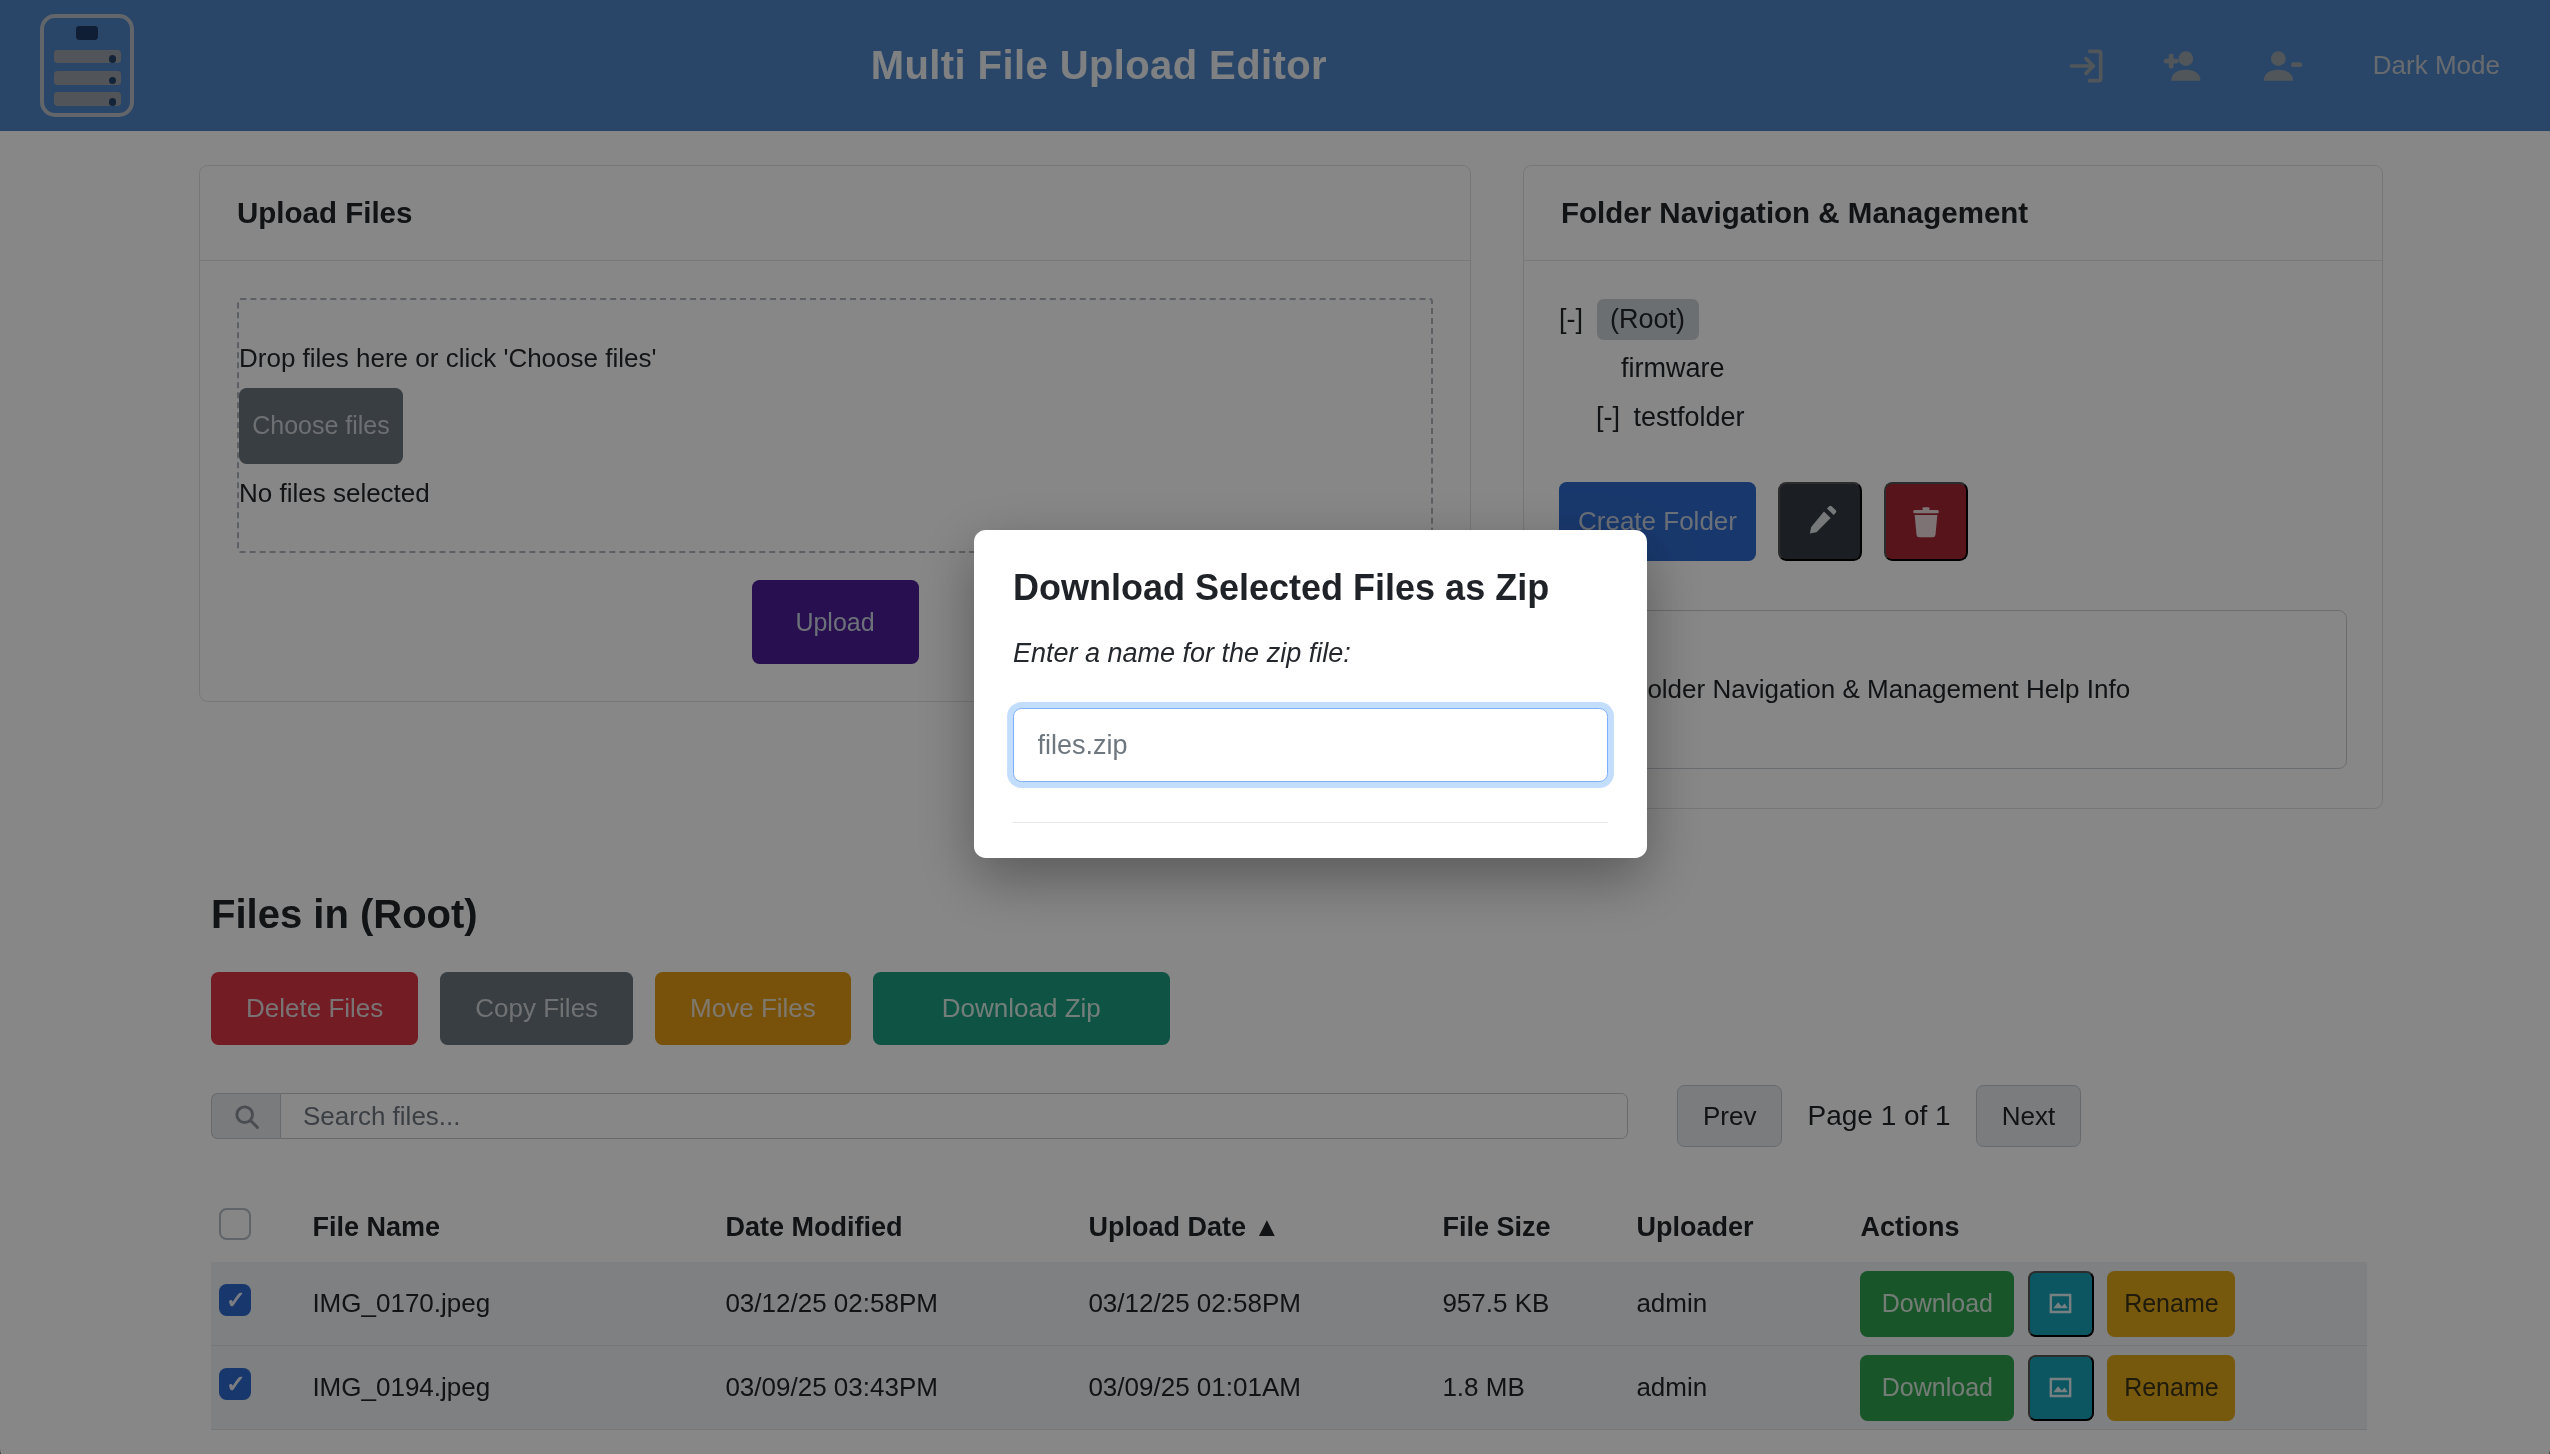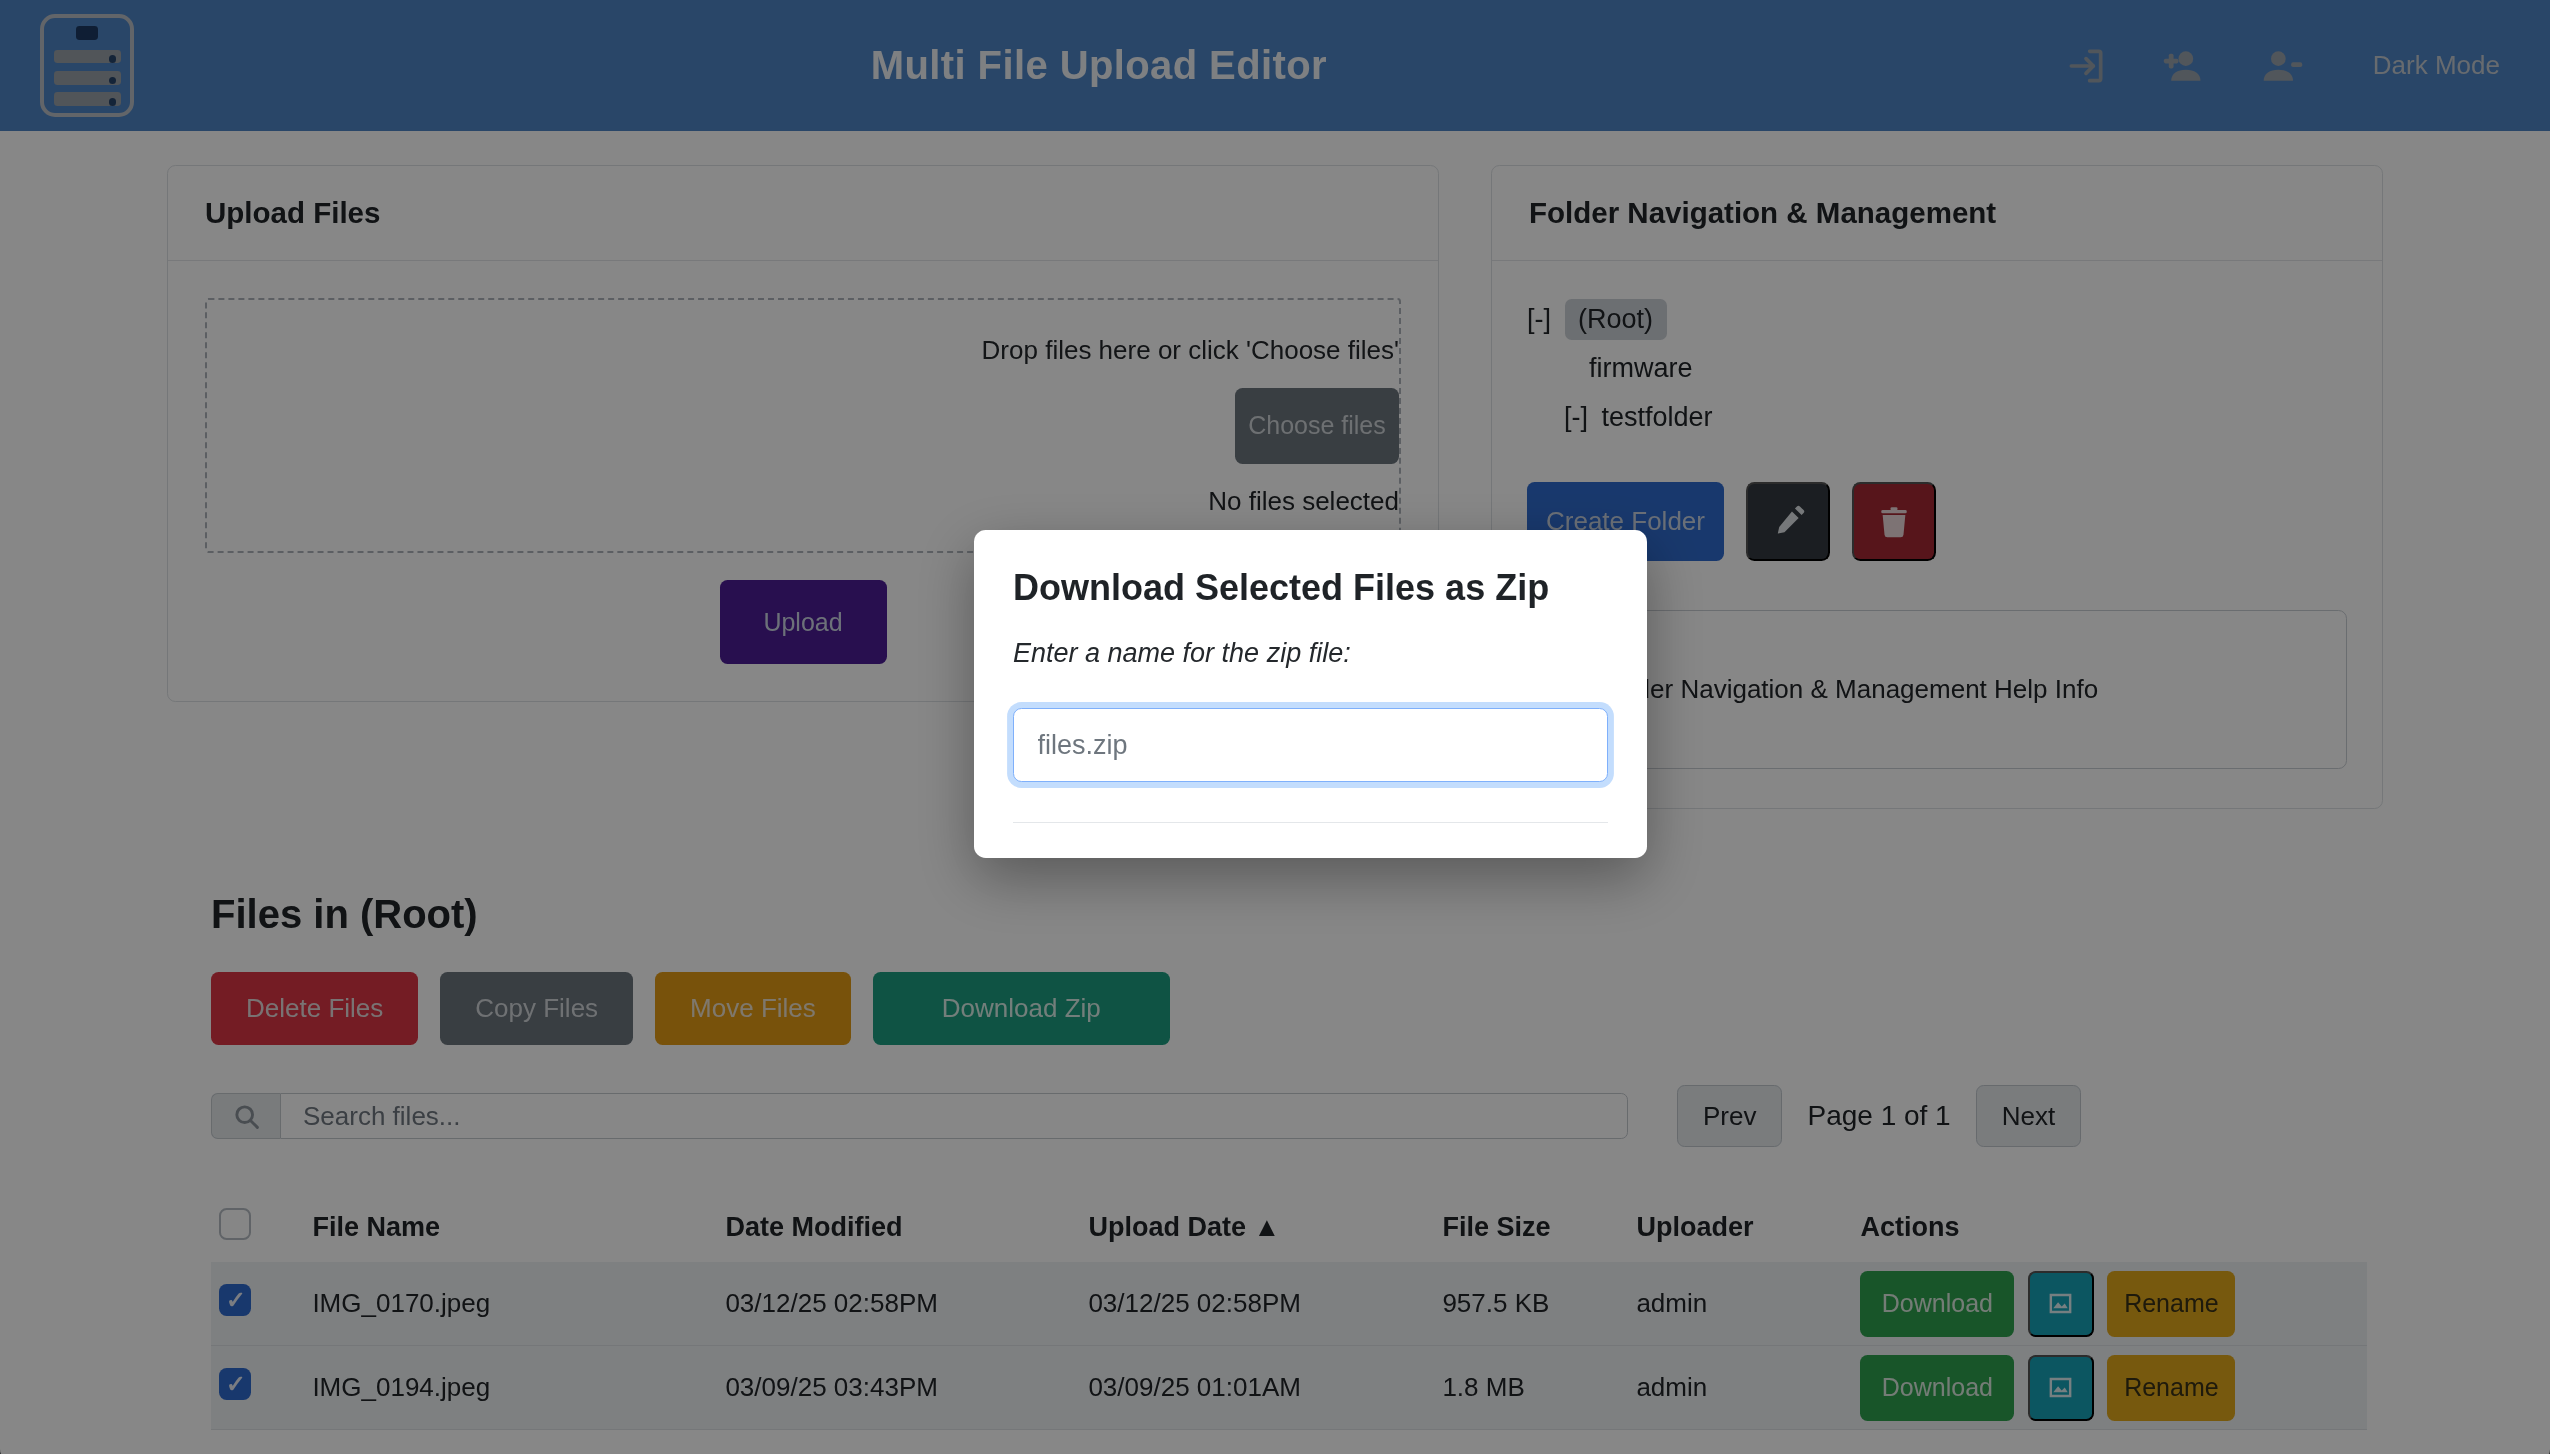--- a/index.html
+++ b/index.html
@@ -14,26 +14,26 @@
   .logo .bar { width:67px; height:18.6px; background:#99a0a8; border-radius:3.4px; position:relative; }
   .logo .bar::after { content:""; position:absolute; right:4.2px; top:5.9px; width:7.6px; height:7.6px; border-radius:50%; background:#27446b; }
   .header-title { flex:1; text-align:center; font-size:40px; font-weight:bold; color:#eef1f5; letter-spacing:0.4px; }
   .header-right { display:flex; align-items:center; gap:54px; margin-right:10px; }
   .hicon { width:44px; height:44px; display:flex; align-items:center; justify-content:center; }
   .hicon svg { width:44px; height:44px; }
   .dark-mode { font-size:26px; color:#c3cad2; margin-left:15px; }
 
   
   .main { flex:1; background:#ffffff; border-radius:0 0 15px 15px; padding:34px 167px 34px 167px; }
-  .cards-row { display:flex; gap:52px; align-items:flex-start; }
+  .cards-row { display:flex; gap:52px; align-items:flex-start;margin-left:32px; }
   .card { border:1.7px solid #dde1e5; border-radius:8.4px; background:#fff; }
   .card-header { padding:30px 37px; border-bottom:1.7px solid #e2e5e9; font-size:29.5px; font-weight:bold; }
   .upload-card { width:1272px; flex:0 0 auto; }
   .upload-body { padding:37px; }
-  .dropzone { border:2.5px dashed #aeb4bb; border-radius:3.4px; height:255px; display:flex; flex-direction:column; align-items:flex-end; justify-content:center; gap:22px; }
+  .dropzone { border:2.5px dashed #aeb4bb; border-radius:3.4px; height:255px; display:flex; flex-direction:column; align-items:flex-start; justify-content:center; gap:14px; }
   .drop-text { font-size:26px; color:#24282c; }
   .btn { display:inline-flex; align-items:center; justify-content:center; border-radius:7.6px; color:#fff; font-size:25px; border:none; cursor:pointer; }
   .choose-btn { background:#6c757d; color:#cfd3d7; width:164px; height:76px; }
   .nofiles { font-size:26px; }
   .upload-btn-row { display:flex; justify-content:center; margin-top:27px; }
   .upload-btn { background:#4c1d95; color:#cdd6e4; width:167px; height:84px; }
 
   .folder-card { flex:1; }
   .folder-body { padding:34px 35px 39px; }
   .tree { font-size:27px; }

